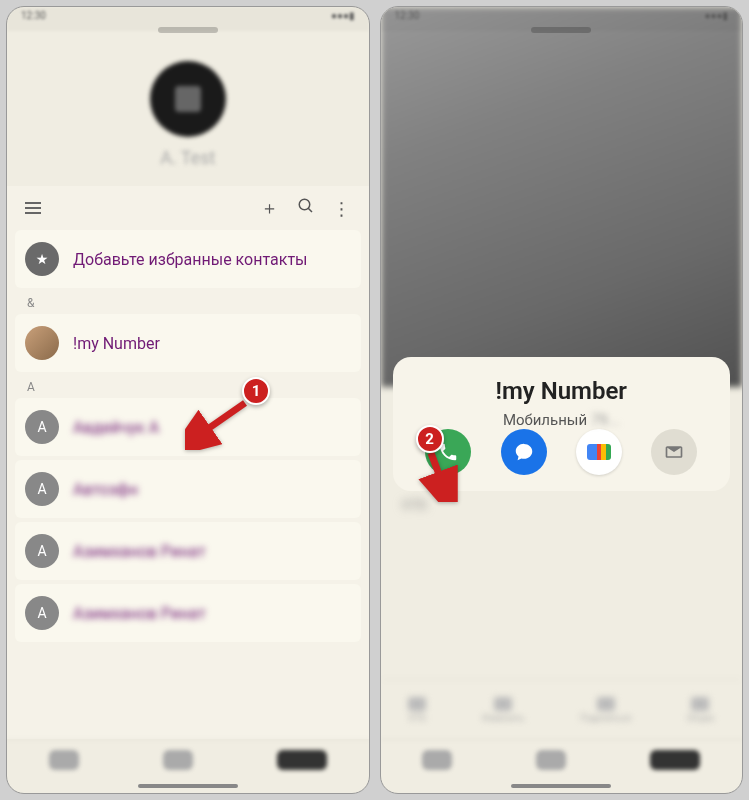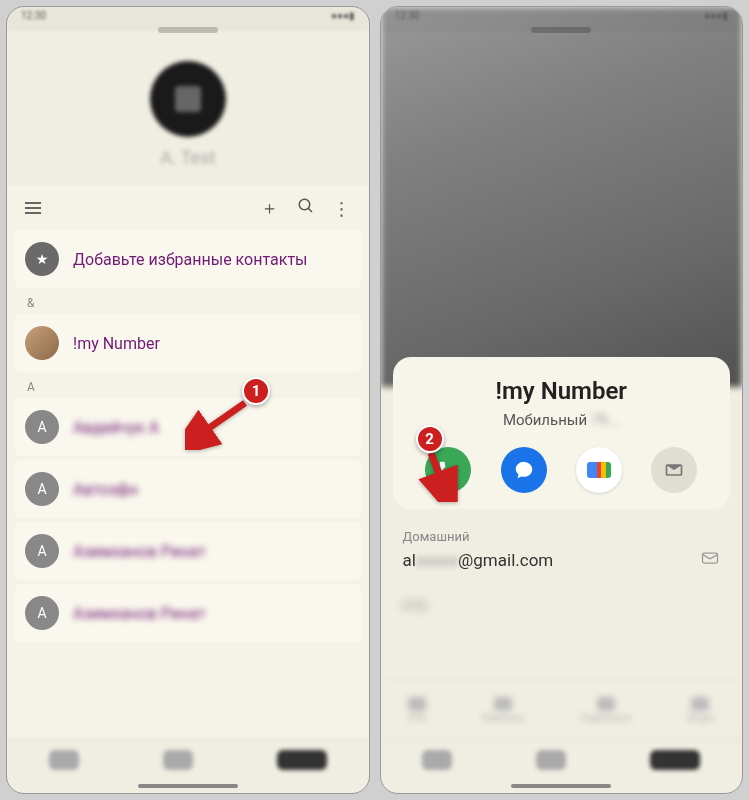--- a/index.html
+++ b/index.html
@@ -30,21 +30,21 @@
 .nav-bar { height: 40px; display: flex; justify-content: space-around; align-items: center; border-top: 1px solid rgba(0,0,0,0.08); filter: blur(2px); }
 .nav-item { width: 30px; height: 20px; background: #aaa; border-radius: 6px; }
 .nav-item.active { background: #333; width: 50px; }
 .bottom-bar { height: 14px; display: flex; justify-content: center; align-items: center; }
 .gesture { width: 100px; height: 4px; background: #888; border-radius: 2px; }
 
 
 .contact-photo { height: 380px; background: linear-gradient(160deg, #a09890 0%, #888078 30%, #706860 70%, #585048 100%); position: relative; filter: blur(3px) grayscale(1); }
 .contact-card { background: #f7f4ea; margin: -30px 12px 0; border-radius: 18px; padding: 20px 18px 16px; position: relative; z-index: 2; }
 .contact-name { font-size: 24px; font-weight: 600; color: #222; text-align: center; margin-bottom: 6px; }
-.contact-phone { font-size: 15px; color: #555; text-align: center; margin-bottom: 18px; }
+.contact-phone { font-size: 15px; color: #555; text-align: center; }
 .action-row { display: flex; justify-content: space-around; align-items: center; }
 .action-btn { width: 46px; height: 46px; border-radius: 50%; display: flex; align-items: center; justify-content: center; cursor: pointer; }
 .action-btn.call { background: #3aa757; }
 .action-btn.msg { background: #1a73e8; }
 .action-btn.video { background: #fff; box-shadow: 0 1px 3px rgba(0,0,0,0.15); }
 .action-btn.mail { background: #e0ddd2; }
 .action-icon { color: #fff; font-size: 20px; }
 .video-logo { width: 24px; height: 16px; background: linear-gradient(90deg, #4285f4 40%, #ea4335 40% 60%, #fbbc04 60% 80%, #34a853 80%); border-radius: 3px; }
 .info-section { padding: 20px 22px; }
 .info-label { font-size: 13px; color: #888; margin-bottom: 4px; }
@@ -168,34 +168,20 @@
       <div class="action-btn video">
         <div class="video-logo"></div>
       </div>
       <div class="action-btn mail">
         <svg width="20" height="20" viewBox="0 0 24 24" fill="#777">
             <path d="M4 5h16c1 0 2 .9 2 2v10c0 1.1-1 2-2 2H4c-1 0-2-.9-2-2V7c0-1.1 1-2 2-2zm8 7L4 7v10h16V7l-8 5z"></path>
           </svg>
       </div>
     </div>
   </div>
-  <div class="info-section">
-    <div class="info-label">Домашний</div>
-    <div class="info-value-row">
-      <div class="info-value">
-        <span>al</span><span class="blurred-sm">xxxxx</span><span>@gmail.com</span>
-      </div>
-      <span>
-        <svg width="20" height="20" viewBox="0 0 24 24" fill="none" stroke="#999" stroke-width="1.5">
-            <rect x="3" y="6" width="18" height="12" rx="2"></rect>
-            <path d="M3 8l9 5 9-5"></path>
-          </svg>
-      </span>
-    </div>
-  </div>
   <div style="flex:1">
     <div class="info-section blurred" style="padding-top:6px">
       <div class="info-label">КТБ</div>
     </div>
   </div>
   <div class="bottom-tabs">
     <div class="tab">
         <div class="tab-icon"></div>
         <span>КТБ</span>
       </div>

